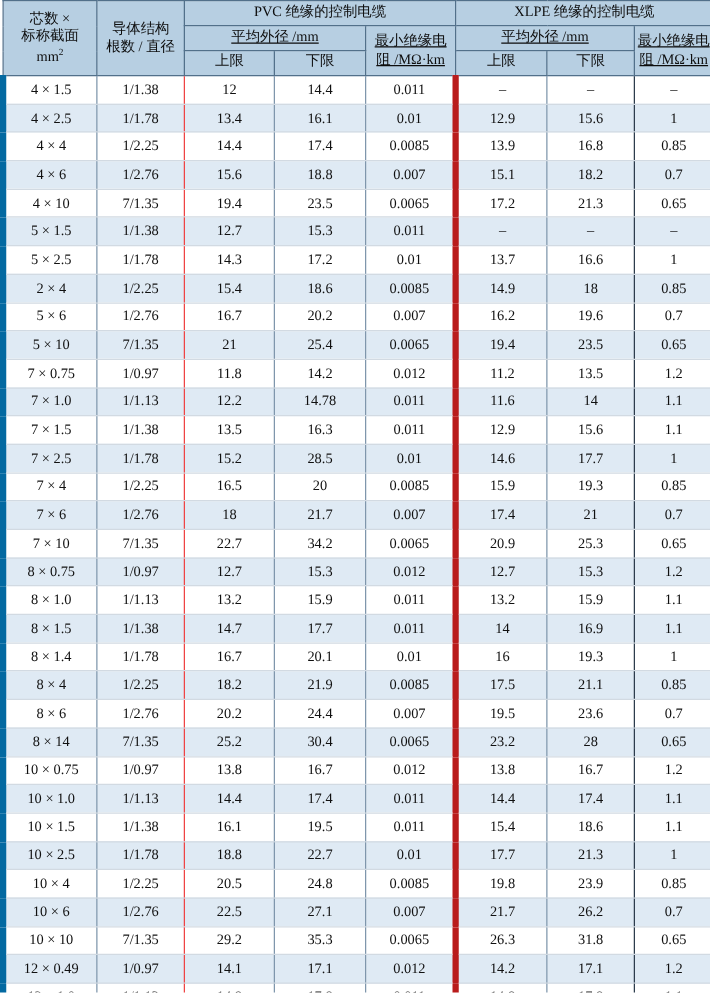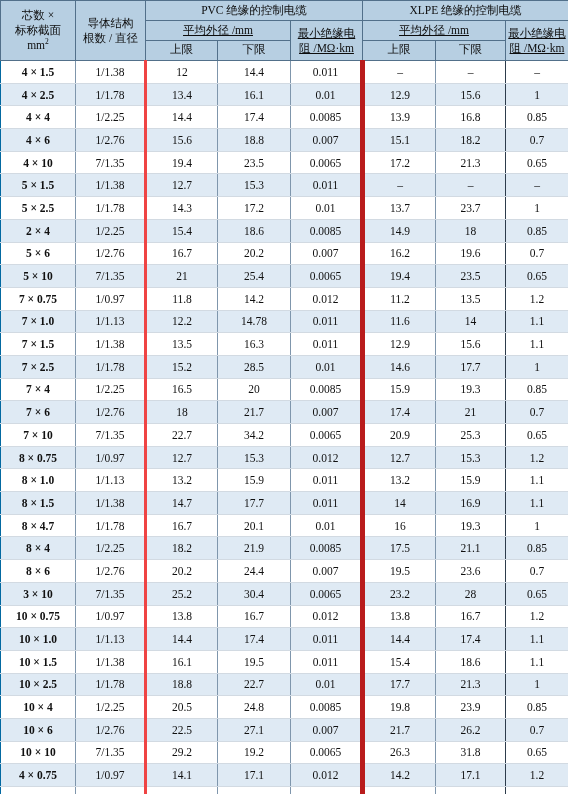--- a/index.html
+++ b/index.html
@@ -72,22 +72,22 @@
     padding: 0;
     white-space: nowrap;
   }
   #cable-table tbody tr.odd td {
     background: #ffffff;
   }
   #cable-table tbody tr.even td {
     background: #dfeaf4;
   }
   
-  #cable-table tbody td.c0 { border-left: 1px solid #0369a1; font-weight: bold; }
-  #cable-table tbody td.c1 { border-right: 3px solid #ef4444; }
+  #cable-table tbody td.c0 { border-left: 5px solid #0369a1; }
+  #cable-table tbody td.c1 { border-right: 1px solid #ef4444; }
   #cable-table tbody td.c4 { border-right: 5px solid #b91c1c; }
   #cable-table tbody td.c6 { border-right: 1px solid #2d3c4c; }
   #cable-table tbody td.c7 { border-right: 1px solid #2d3c4c; }
   #cable-table tbody tr:first-child td { border-top: 1px solid #2d3c4c; }
   #cable-table tbody tr:last-child td { border-bottom: 1px solid #2d3c4c; }
 </style>
 </head>
 <body>
 
 <table id="cable-table">
@@ -197,21 +197,21 @@
         <td class="c6">–</td>
         <td class="c7">–</td>
       </tr>
       <tr class="odd">
         <td class="c0">5 × 2.5</td>
         <td class="c1">1/1.78</td>
         <td class="c2">14.3</td>
         <td class="c3">17.2</td>
         <td class="c4">0.01</td>
         <td class="c5">13.7</td>
-        <td class="c6">23.7</td>
+        <td class="c6">16.6</td>
         <td class="c7">1</td>
       </tr>
       <tr class="even">
         <td class="c0">2 × 4</td>
         <td class="c1">1/2.25</td>
         <td class="c2">15.4</td>
         <td class="c3">18.6</td>
         <td class="c4">0.0085</td>
         <td class="c5">14.9</td>
         <td class="c6">18</td>
@@ -331,21 +331,21 @@
         <td class="c0">8 × 1.5</td>
         <td class="c1">1/1.38</td>
         <td class="c2">14.7</td>
         <td class="c3">17.7</td>
         <td class="c4">0.011</td>
         <td class="c5">14</td>
         <td class="c6">16.9</td>
         <td class="c7">1.1</td>
       </tr>
       <tr class="odd">
-        <td class="c0">8 × 4.7</td>
+        <td class="c0">8 × 1.4</td>
         <td class="c1">1/1.78</td>
         <td class="c2">16.7</td>
         <td class="c3">20.1</td>
         <td class="c4">0.01</td>
         <td class="c5">16</td>
         <td class="c6">19.3</td>
         <td class="c7">1</td>
       </tr>
       <tr class="even">
         <td class="c0">8 × 4</td>
@@ -361,21 +361,21 @@
         <td class="c0">8 × 6</td>
         <td class="c1">1/2.76</td>
         <td class="c2">20.2</td>
         <td class="c3">24.4</td>
         <td class="c4">0.007</td>
         <td class="c5">19.5</td>
         <td class="c6">23.6</td>
         <td class="c7">0.7</td>
       </tr>
       <tr class="even">
-        <td class="c0">3 × 10</td>
+        <td class="c0">8 × 14</td>
         <td class="c1">7/1.35</td>
         <td class="c2">25.2</td>
         <td class="c3">30.4</td>
         <td class="c4">0.0065</td>
         <td class="c5">23.2</td>
         <td class="c6">28</td>
         <td class="c7">0.65</td>
       </tr>
       <tr class="odd">
         <td class="c0">10 × 0.75</td>
@@ -434,28 +434,28 @@
         <td class="c3">27.1</td>
         <td class="c4">0.007</td>
         <td class="c5">21.7</td>
         <td class="c6">26.2</td>
         <td class="c7">0.7</td>
       </tr>
       <tr class="odd">
         <td class="c0">10 × 10</td>
         <td class="c1">7/1.35</td>
         <td class="c2">29.2</td>
-        <td class="c3">19.2</td>
+        <td class="c3">35.3</td>
         <td class="c4">0.0065</td>
         <td class="c5">26.3</td>
         <td class="c6">31.8</td>
         <td class="c7">0.65</td>
       </tr>
       <tr class="even">
-        <td class="c0">4 × 0.75</td>
+        <td class="c0">12 × 0.49</td>
         <td class="c1">1/0.97</td>
         <td class="c2">14.1</td>
         <td class="c3">17.1</td>
         <td class="c4">0.012</td>
         <td class="c5">14.2</td>
         <td class="c6">17.1</td>
         <td class="c7">1.2</td>
       </tr>
       <tr class="odd">
         <td class="c0">12 × 1.0</td>

